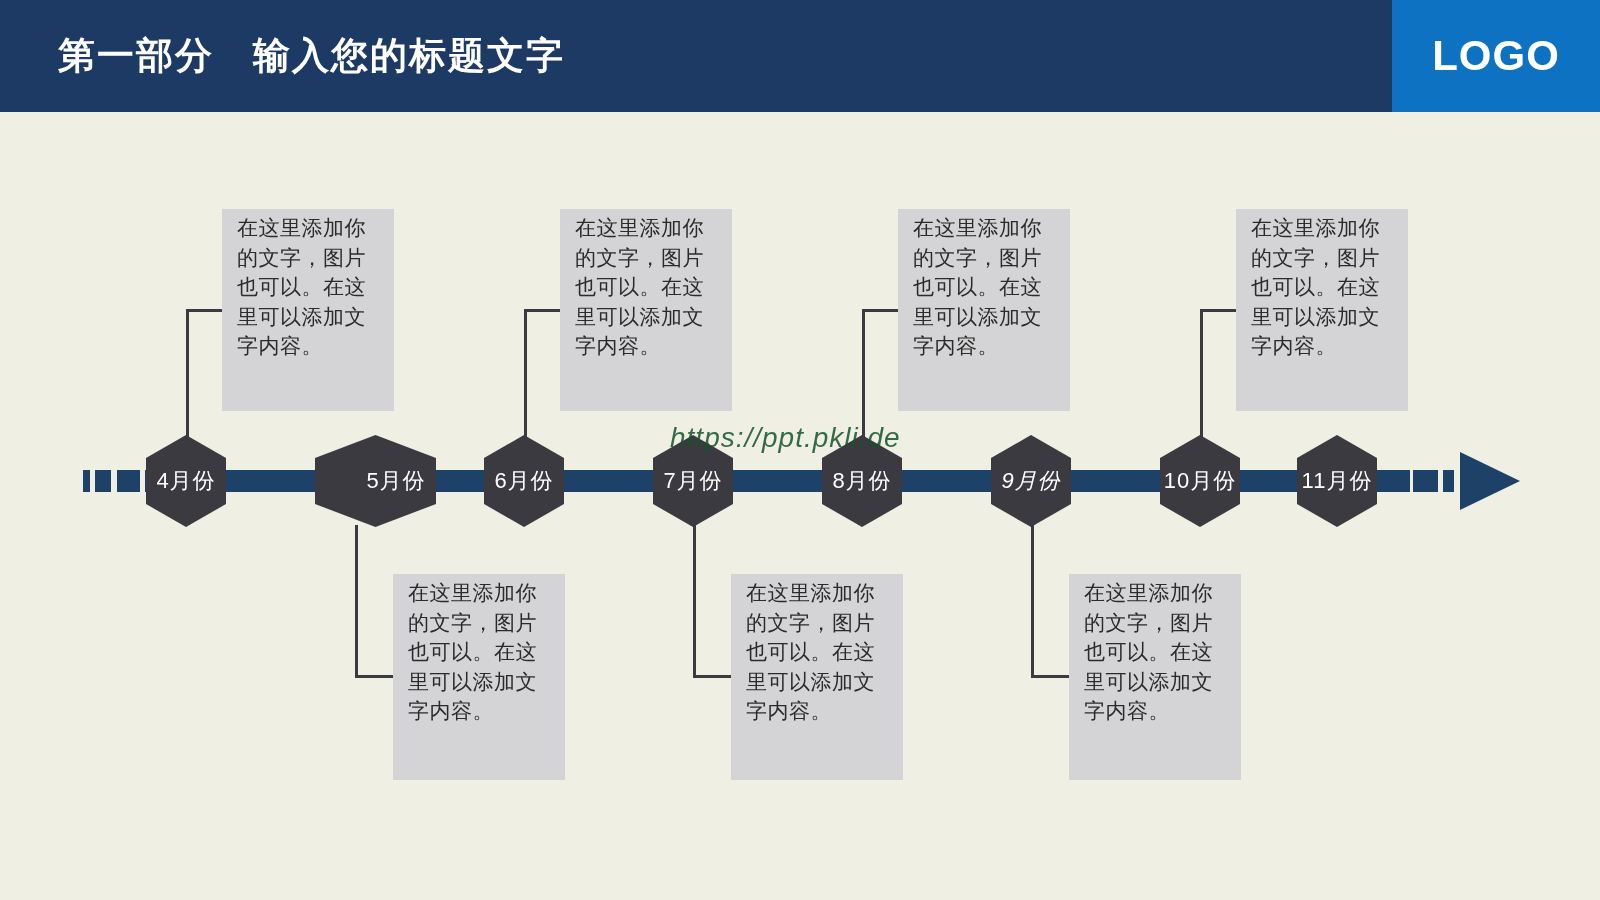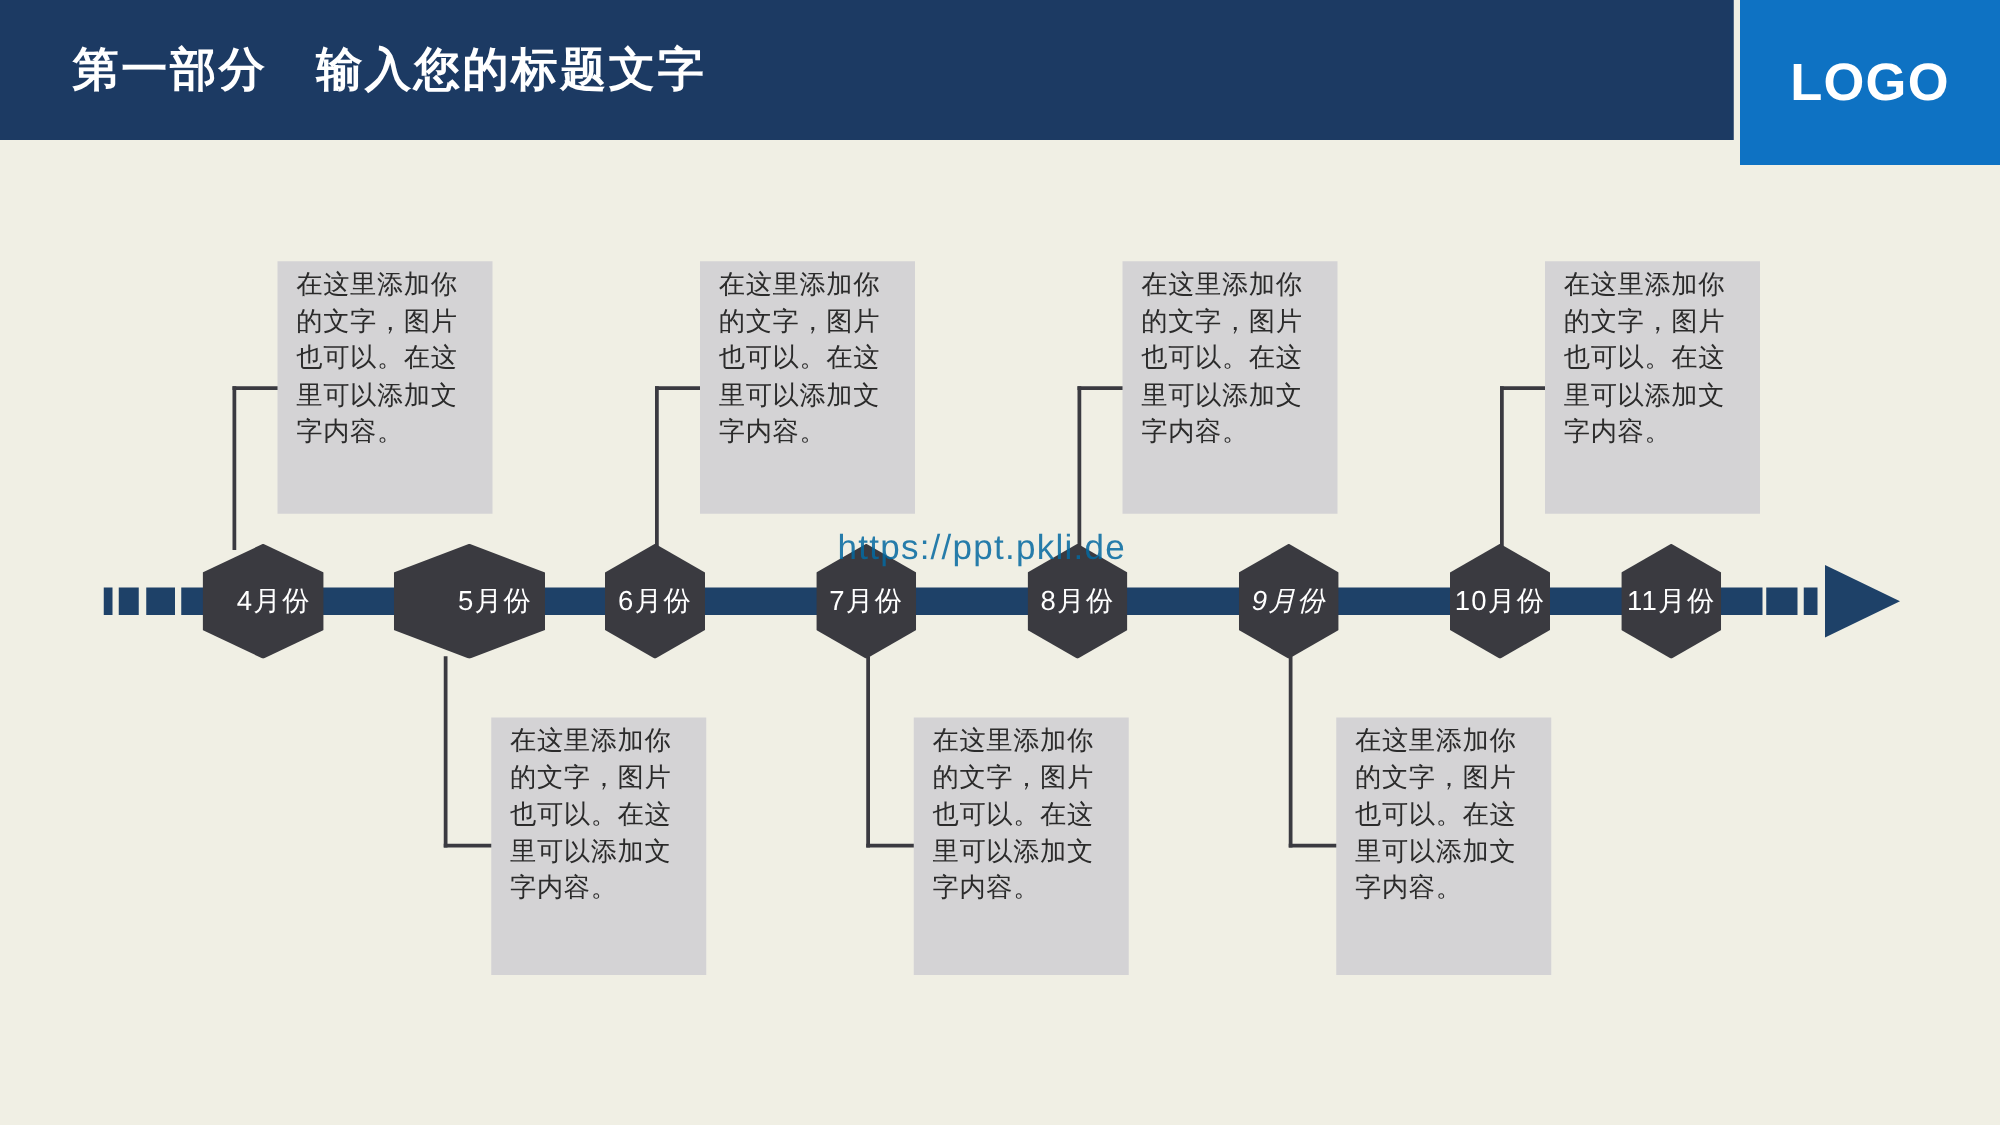--- a/index.html
+++ b/index.html
@@ -5,28 +5,29 @@
   html,body{margin:0;padding:0;}
   body{
     width:1600px;height:900px;position:relative;overflow:hidden;
     background:#f0efe4;
     font-family:"Liberation Sans","DejaVu Sans",sans-serif;
   }
   
   .header-bar{
     position:absolute;left:0;top:0;width:1387px;height:112px;
     background:#1c3a63;
+    padding-left:10px;
   }
   .header-title{
     position:absolute;left:58px;top:0;height:112px;line-height:112px;
     color:#ffffff;font-size:37px;font-weight:bold;letter-spacing:2px;
     white-space:pre;
   }
   .logo-box{
-    position:absolute;left:1392px;top:0;width:208px;height:132px;
+    position:absolute;left:1392px;top:0;width:208px;height:112px;
     background:#0e72c3;display:flex;align-items:center;justify-content:center;
   }
   .logo-text{
     color:#ffffff;font-size:42px;font-weight:bold;letter-spacing:1px;
   }
   
   .tl-bar,.tl-dash{
     position:absolute;top:470px;height:22px;background:#1e4168;z-index:1;
   }
   .tl-arrow{
@@ -60,21 +61,21 @@
   }
   .txt-box.top{top:209px;height:202px;}
   .txt-box.bottom{top:574px;height:206px;}
   .box-text{
     color:#2b2b2b;font-size:21px;line-height:29.5px;
     white-space:pre-line;letter-spacing:0.5px;
   }
   
   .watermark{
     position:absolute;left:670px;top:422px;z-index:6;
-    color:#0369a1;opacity:0.85;font-size:28px;letter-spacing:1px;
+    color:#14532d;opacity:0.85;font-size:28px;letter-spacing:1px;font-style:italic;
   }
 </style>
 </head>
 <body>
 
 <div class="header-bar">
   <div class="header-title">第一部分　输入您的标题文字</div>
 </div>
 <div class="logo-box">
   <span class="logo-text">LOGO</span>
@@ -89,21 +90,21 @@
 <div class="tl-arrow"></div>
 
 <div class="conn-top" style="left:186px;width:36px;"></div>
 <div class="conn-top" style="left:524px;width:36px;"></div>
 <div class="conn-top" style="left:862px;width:36px;"></div>
 <div class="conn-top" style="left:1200px;width:36px;"></div>
 <div class="conn-bottom" style="left:355px;width:38px;"></div>
 <div class="conn-bottom" style="left:693px;width:38px;"></div>
 <div class="conn-bottom" style="left:1031px;width:38px;"></div>
 
-<div class="hexagon" style="left:162px;padding-left:17px;">
+<div class="hexagon" style="left:146px;">
   <span class="hex-label">4月份</span>
 </div>
 <div class="hexagon" style="left:315px;padding-left:41px;">
   <span class="hex-label">5月份</span>
 </div>
 <div class="hexagon" style="left:484px;text-align:center;">
   <span class="hex-label">6月份</span>
 </div>
 <div class="hexagon" style="left:653px;">
   <span class="hex-label">7月份</span>

